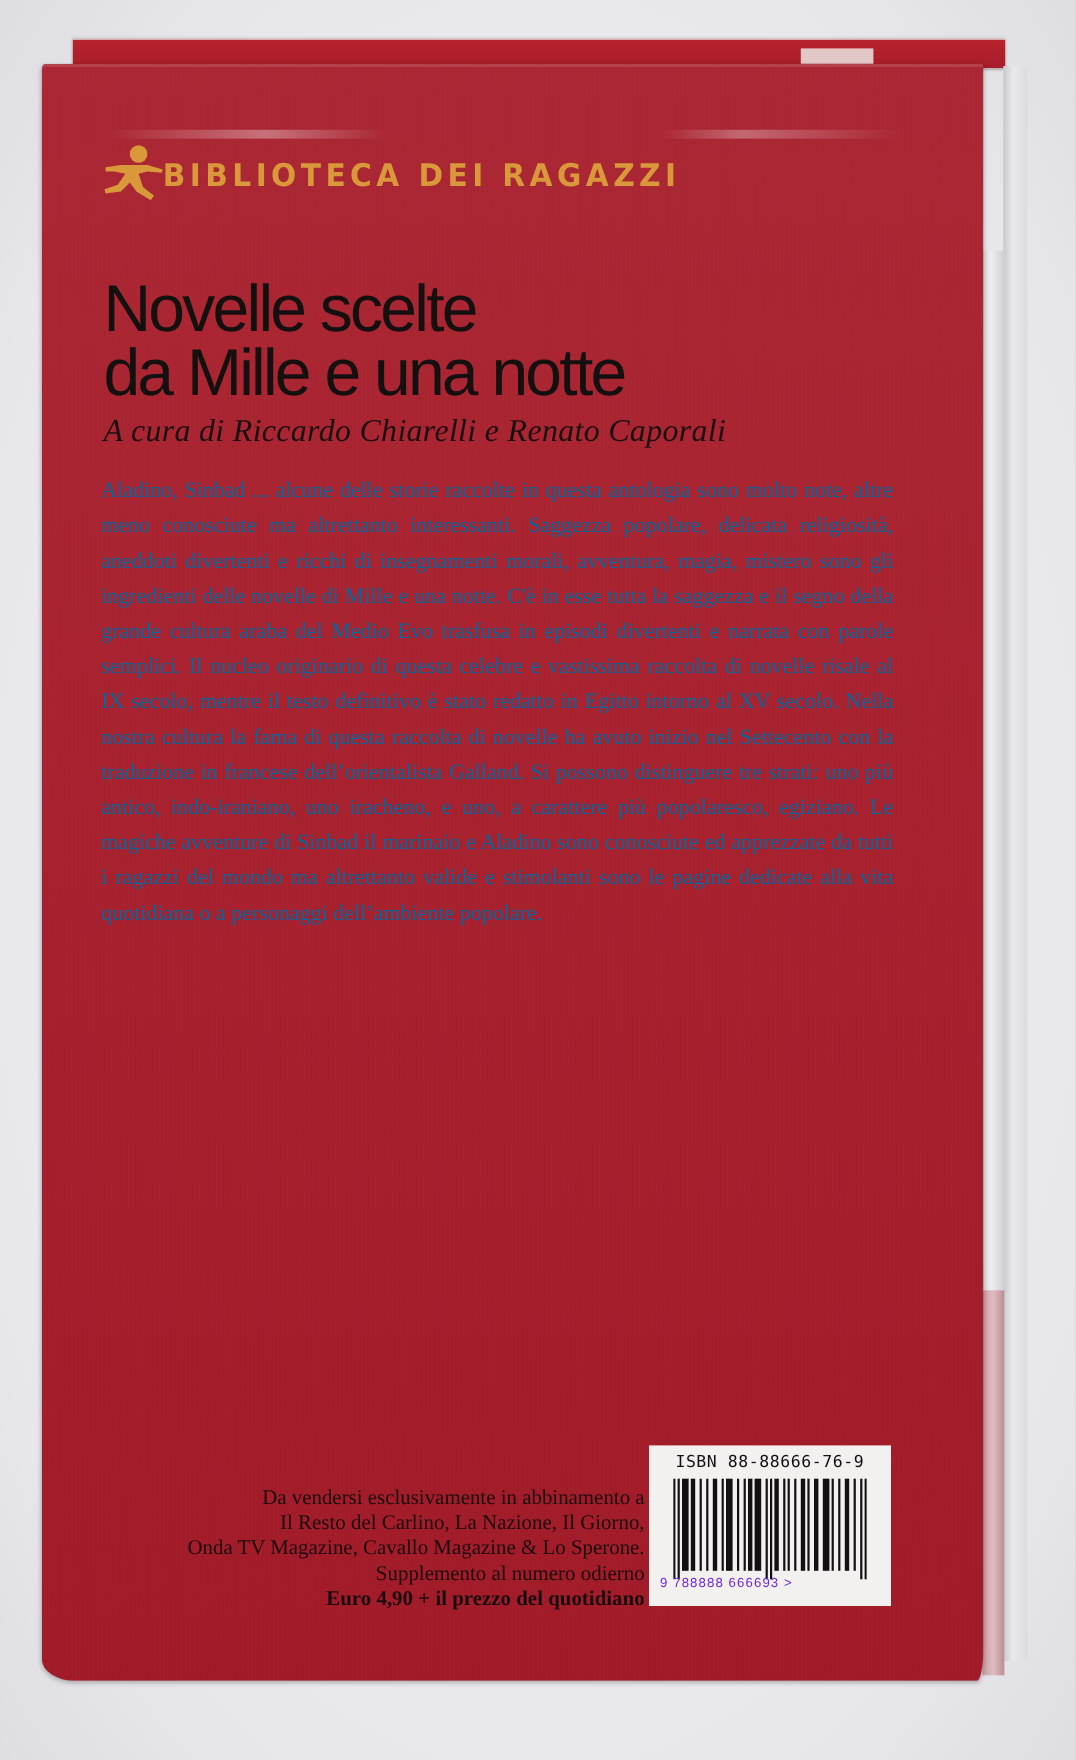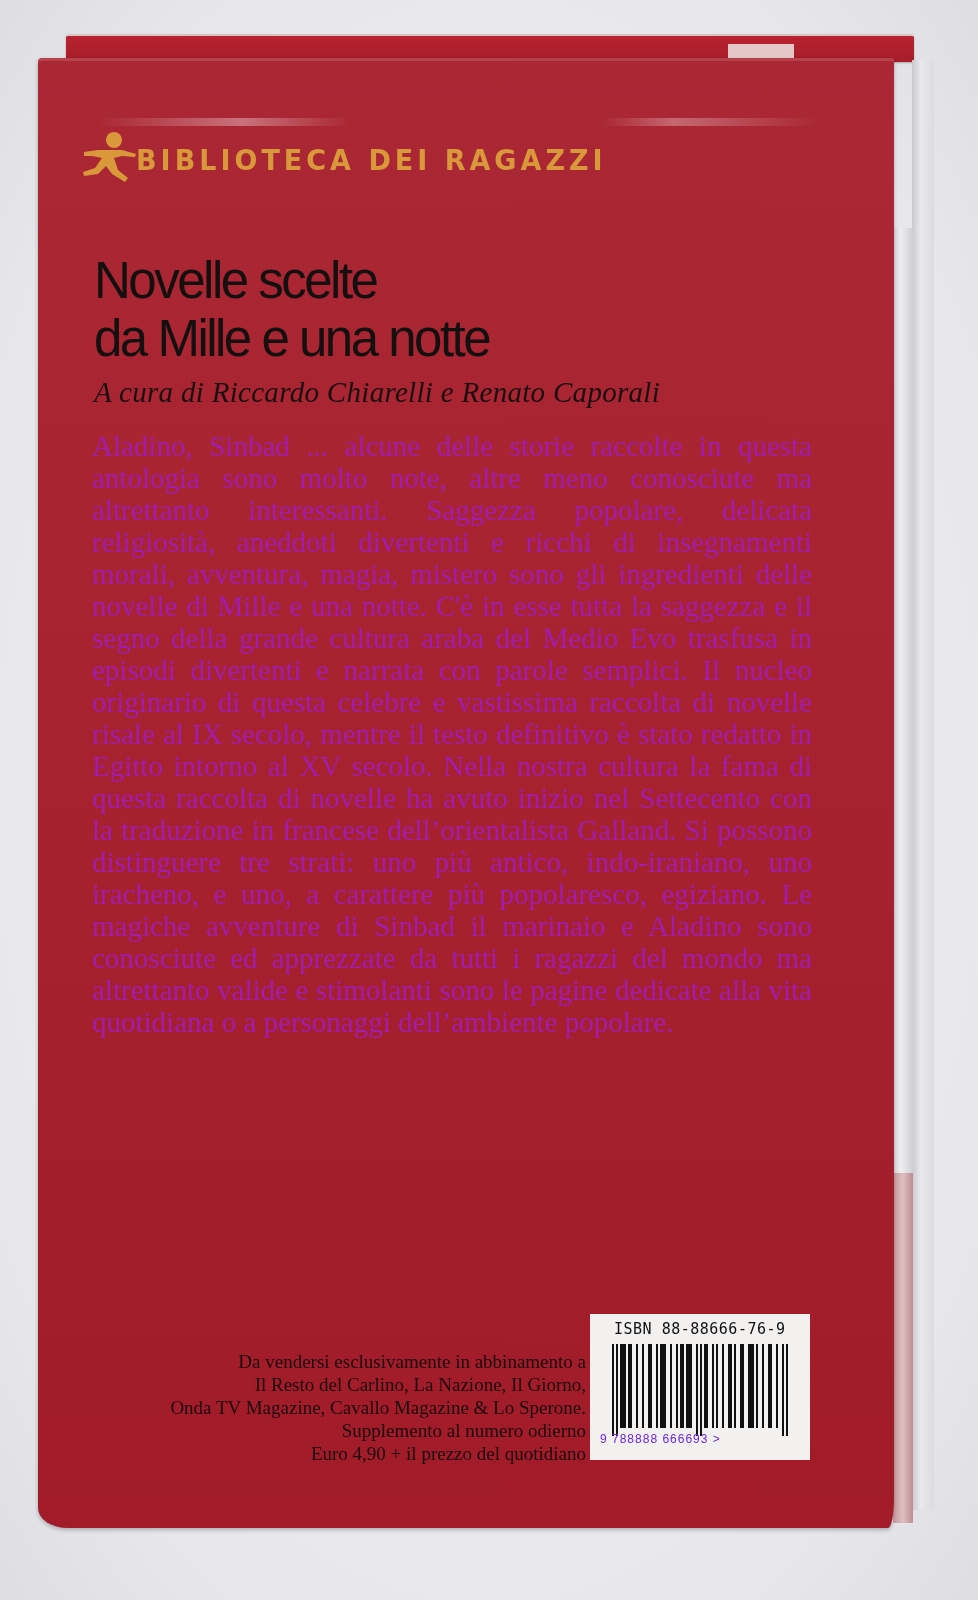--- a/index.html
+++ b/index.html
@@ -49,57 +49,57 @@
     border-radius: 4px 2px 6px 30px / 4px 2px 30px 20px;
     box-shadow: 0 2px 4px rgba(0,0,0,0.25), inset 0 3px 0 rgba(255,255,255,0.12);
   }
   .cover-shine {
     position: absolute; left: 60px; top: 60px; width: 720px; height: 8px;
     background: linear-gradient(90deg, transparent, rgba(255,255,255,0.35) 20%, transparent 35%, transparent 70%, rgba(255,255,255,0.3) 80%, transparent);
   }
 
   
   .series {
-    position: absolute; left: 78px; top: 128px; display: flex; align-items: center;
+    position: absolute; left: 90px; top: 128px; display: flex; align-items: center;
     color: #d9983a;
   }
   .runner { width: 62px; height: 58px; }
   .series-name {
     font-family: "DejaVu Sans", sans-serif; font-weight: bold;
     font-size: 27px; letter-spacing: 4px; color: #d9983a;
     transform: scaleY(1.05); margin-left: -4px; margin-top: 6px;
   }
 
   .title {
     position: absolute; left: 94px; top: 252px; margin: 0;
     font-family: "Liberation Sans", sans-serif; font-weight: normal;
-    font-size: 51px; line-height: 58px; letter-spacing: -2.5px;
+    font-size: 60px; line-height: 58px; letter-spacing: -2.5px;
     color: #141010;
   }
   .title span { display: block; }
   .curators {
     position: absolute; left: 94px; top: 376px;
     font-family: "Liberation Serif", serif; font-style: italic;
     font-size: 29px; color: #1a0f10; letter-spacing: 0.3px;
   }
   .blurb {
     position: absolute; left: 92px; top: 430px; width: 720px;
     font-family: "Liberation Serif", serif;
-    font-size: 29px; line-height: 32px; color: #a21caf;
+    font-size: 20px; line-height: 32px; color: #0369a1;
     text-align: justify;
   }
   .blurb p { margin: 0; }
 
   .sale-note {
     position: absolute; left: 86px; top: 1350px; width: 500px;
     font-family: "Liberation Serif", serif;
     font-size: 19px; line-height: 23px; color: #1a0c0e; text-align: right;
   }
   .sale-note div { white-space: nowrap; }
-  .sale-note .price { font-weight: normal; }
+  .sale-note .price { font-weight: bold; }
 
   
   .isbn-box {
     position: absolute; left: 590px; top: 1314px; width: 220px; height: 146px;
     background: #f3f0f0;
   }
   .isbn-text {
     position: absolute; left: 24px; top: 6px;
     font-family: "DejaVu Sans Mono", monospace; font-size: 15px; letter-spacing: 0.5px;
     color: #111;

